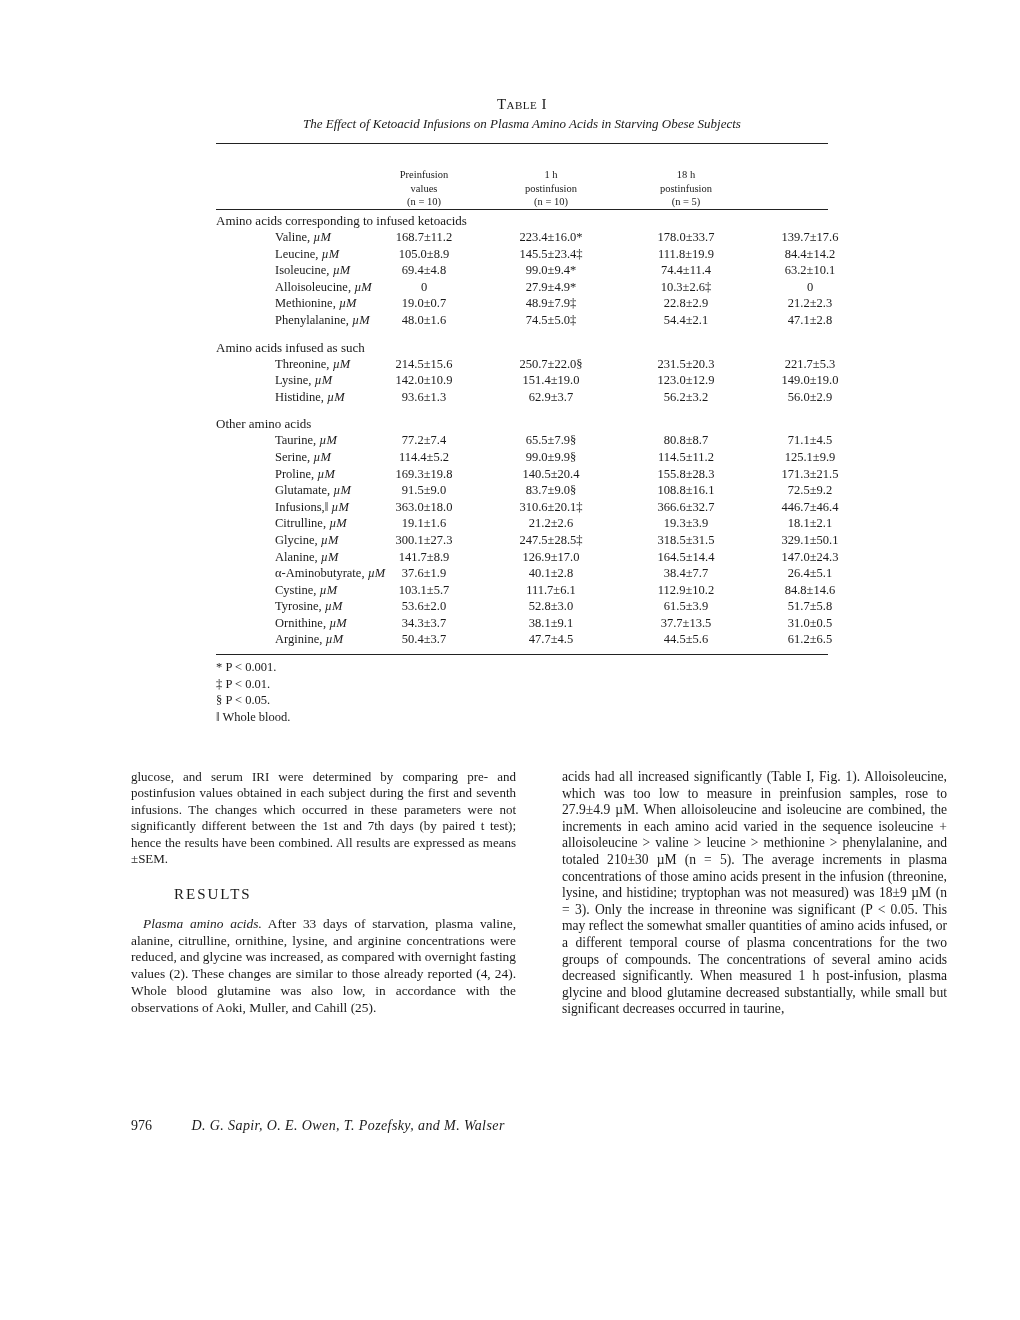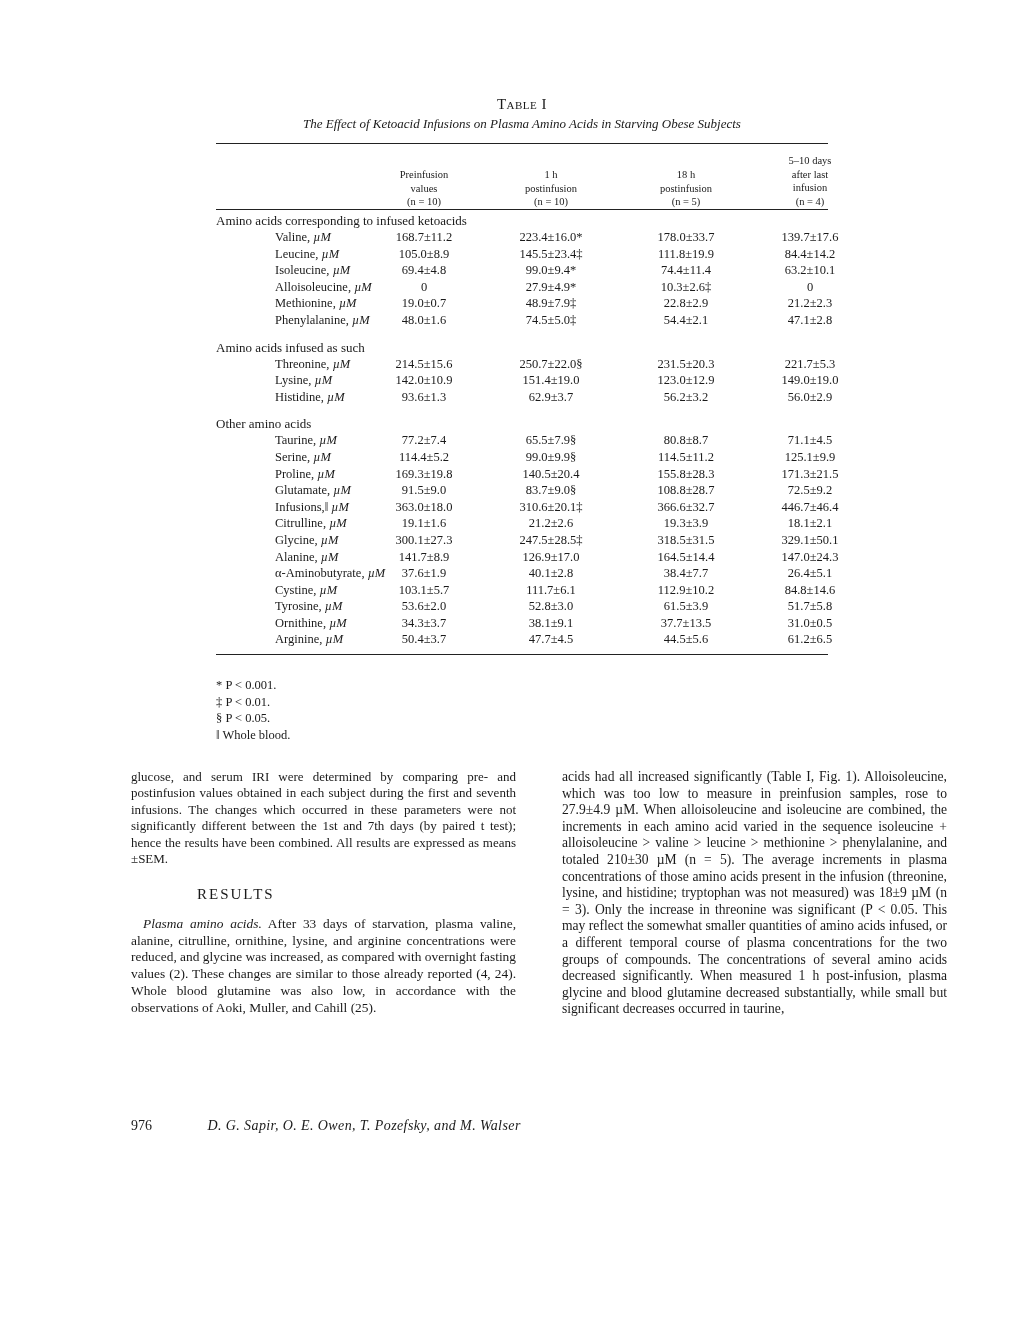--- a/index.html
+++ b/index.html
@@ -29,42 +29,42 @@
   .group-gap { height: 8px; }
   .data-row { position: relative; height: 16.6px; font-size: 12.5px; line-height: 16.6px; }
   .row-label { position: absolute; left: 18px; white-space: nowrap; margin-left: 41px; }
   .row-label i { font-style: italic; }
   .cell { position: absolute; text-align: center; white-space: nowrap; width: 120px; }
   .c1 { left: 148px; }
   .c2 { left: 275px; }
   .c3 { left: 410px; }
   .c4 { left: 534px; text-align: center; }
 
-  .footnotes { margin-top: 22px; font-size: 12.5px; line-height: 16.5px; }
+  .footnotes { margin-top: 4px; font-size: 12.5px; line-height: 16.5px; }
   .footnotes div { white-space: nowrap; }
 
   .col-text {
     position: absolute; top: 769px; width: 385px; font-size: 13px; line-height: 16.4px;
     text-align: justify;
   }
   .col-left { left: 131px; }
   .col-right { left: 530px; font-size: 13.6px; line-height: 16.6px; margin-left: 32px; }
   .col-text p { margin: 0; }
   .indent { text-indent: 12px; }
   .results-heading {
-    font-size: 15px; letter-spacing: 2px; margin: 19px 0 13px 66px;
+    font-size: 15px; letter-spacing: 2px; margin: 19px 0 13px 43px;
     font-family: "Liberation Serif", serif;
   }
   .col-left .body2 { font-size: 13.4px; line-height: 16.8px; margin-top: 8px; }
 
   .footer {
     position: absolute; top: 1118px; left: 131px; font-size: 14px; white-space: nowrap;
   }
   .footer .page-num { display: inline-block; width: 57px; }
-  .footer .authors { font-style: italic; letter-spacing: 0.4px; margin-left: 16px; }
+  .footer .authors { font-style: italic; letter-spacing: 0.4px; }
 </style>
 </head>
 <body>
 
 <div class="table-block">
   <div class="table-label">Table I</div>
   <div class="table-caption">The Effect of Ketoacid Infusions on Plasma Amino Acids in Starving Obese Subjects</div>
   <div class="rule-top"></div>
 
   <div class="head-row">
@@ -76,26 +76,20 @@
     <div class="head-cell" style="left:275px;width:120px;top:24px;">
       <span>1 h</span>
       <span>postinfusion</span>
       <span>(n = 10)</span>
     </div>
     <div class="head-cell" style="left:410px;width:120px;top:24px;">
       <span>18 h</span>
       <span>postinfusion</span>
       <span>(n = 5)</span>
     </div>
-    <div class="head-cell" style="left:534px;width:120px;">
-      <span>5–10 days</span>
-      <span>after last</span>
-      <span>infusion</span>
-      <span>(n = 4)</span>
-    </div>
   </div>
   <div class="rule-head"></div>
 
   <div id="table-body">
       <div class="group-title">Amino acids corresponding to infused ketoacids</div>
       <div class="data-row">
         <div class="row-label"><span>Valine, </span><i>µM</i></div>
         <div class="cell c1">168.7±11.2</div>
         <div class="cell c2">223.4±16.0*</div>
         <div class="cell c3">178.0±33.7</div>
@@ -179,21 +173,21 @@
         <div class="row-label"><span>Proline, </span><i>µM</i></div>
         <div class="cell c1">169.3±19.8</div>
         <div class="cell c2">140.5±20.4</div>
         <div class="cell c3">155.8±28.3</div>
         <div class="cell c4">171.3±21.5</div>
       </div>
       <div class="data-row">
         <div class="row-label"><span>Glutamate, </span><i>µM</i></div>
         <div class="cell c1">91.5±9.0</div>
         <div class="cell c2">83.7±9.0§</div>
-        <div class="cell c3">108.8±28.7</div>
+        <div class="cell c3">108.8±16.1</div>
         <div class="cell c4">72.5±9.2</div>
       </div>
       <div class="data-row">
         <div class="row-label"><span>Infusions,‖ </span><i>µM</i></div>
         <div class="cell c1">363.0±18.0</div>
         <div class="cell c2">310.6±20.1‡</div>
         <div class="cell c3">366.6±32.7</div>
         <div class="cell c4">446.7±46.4</div>
       </div>
       <div class="data-row">

